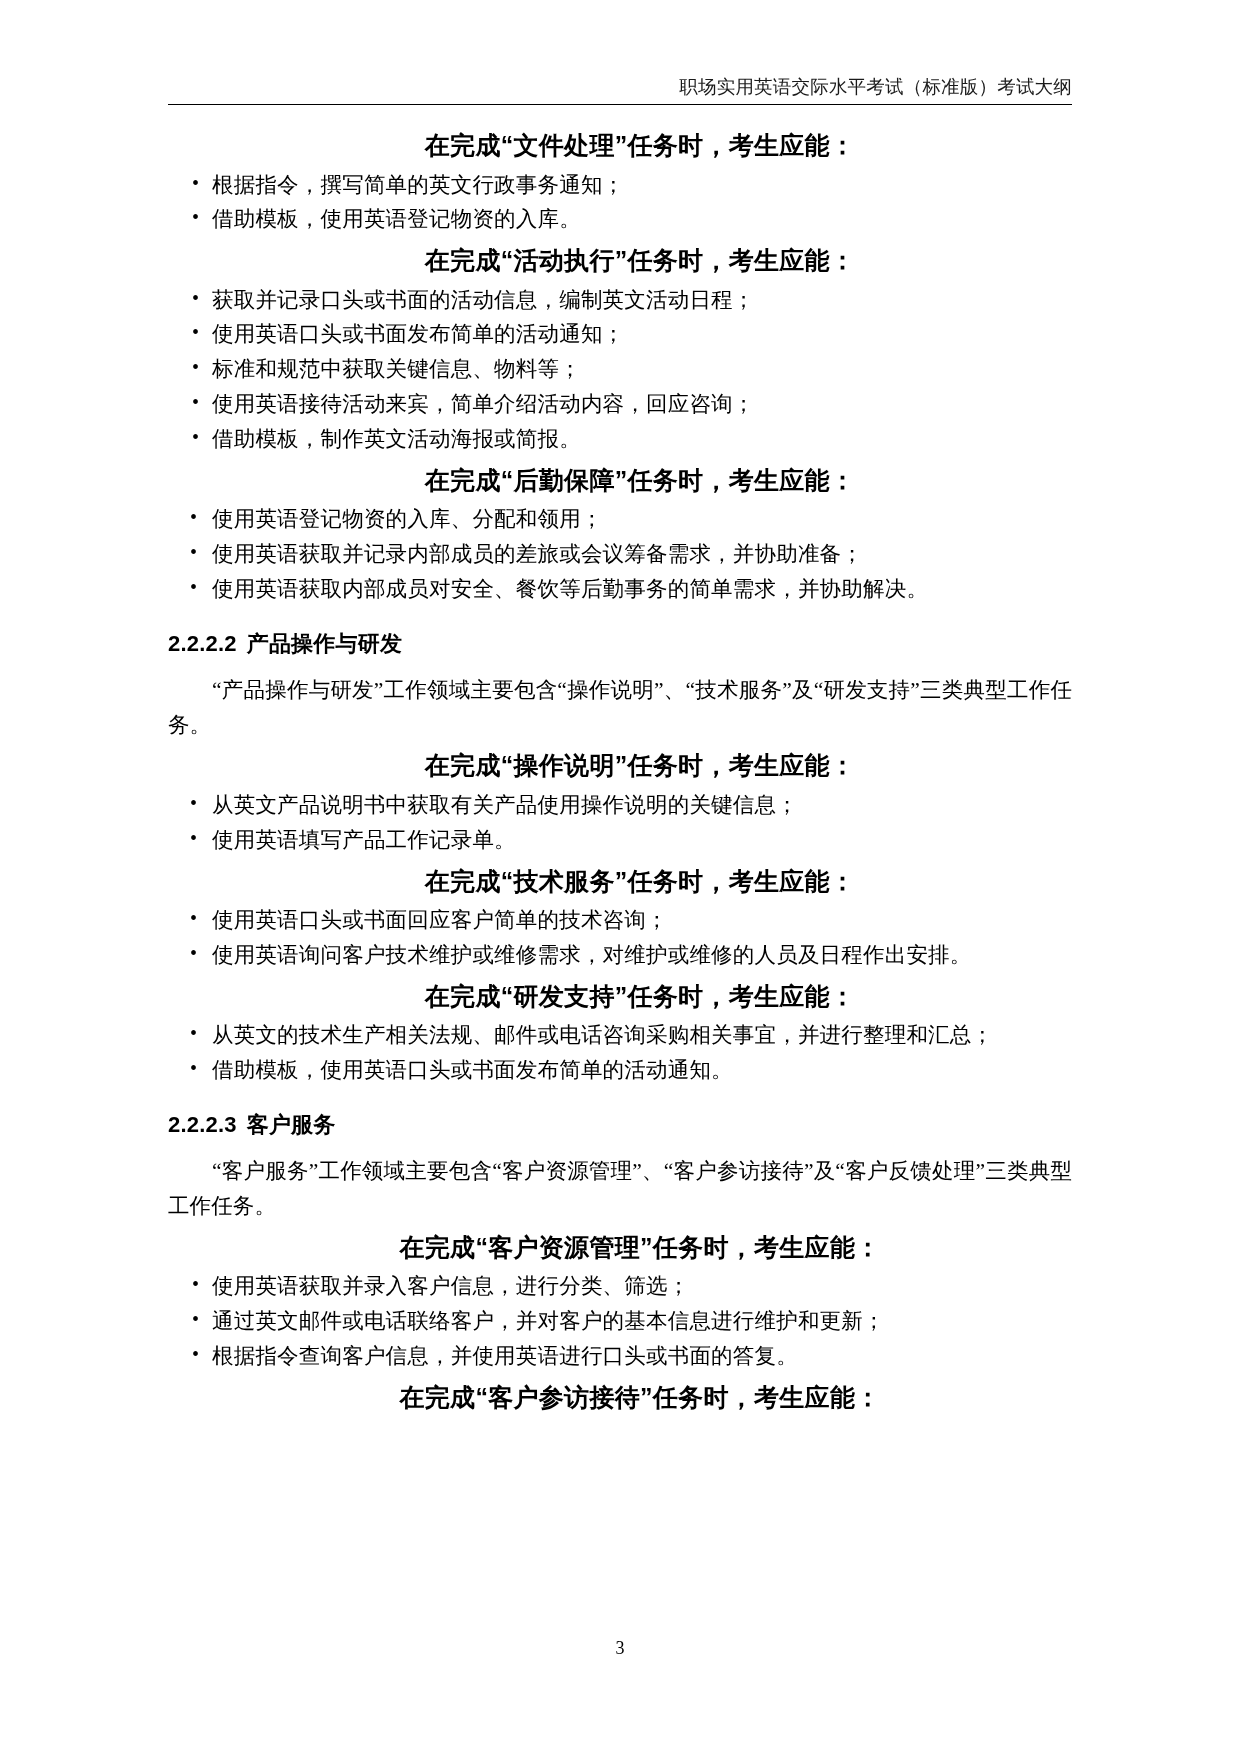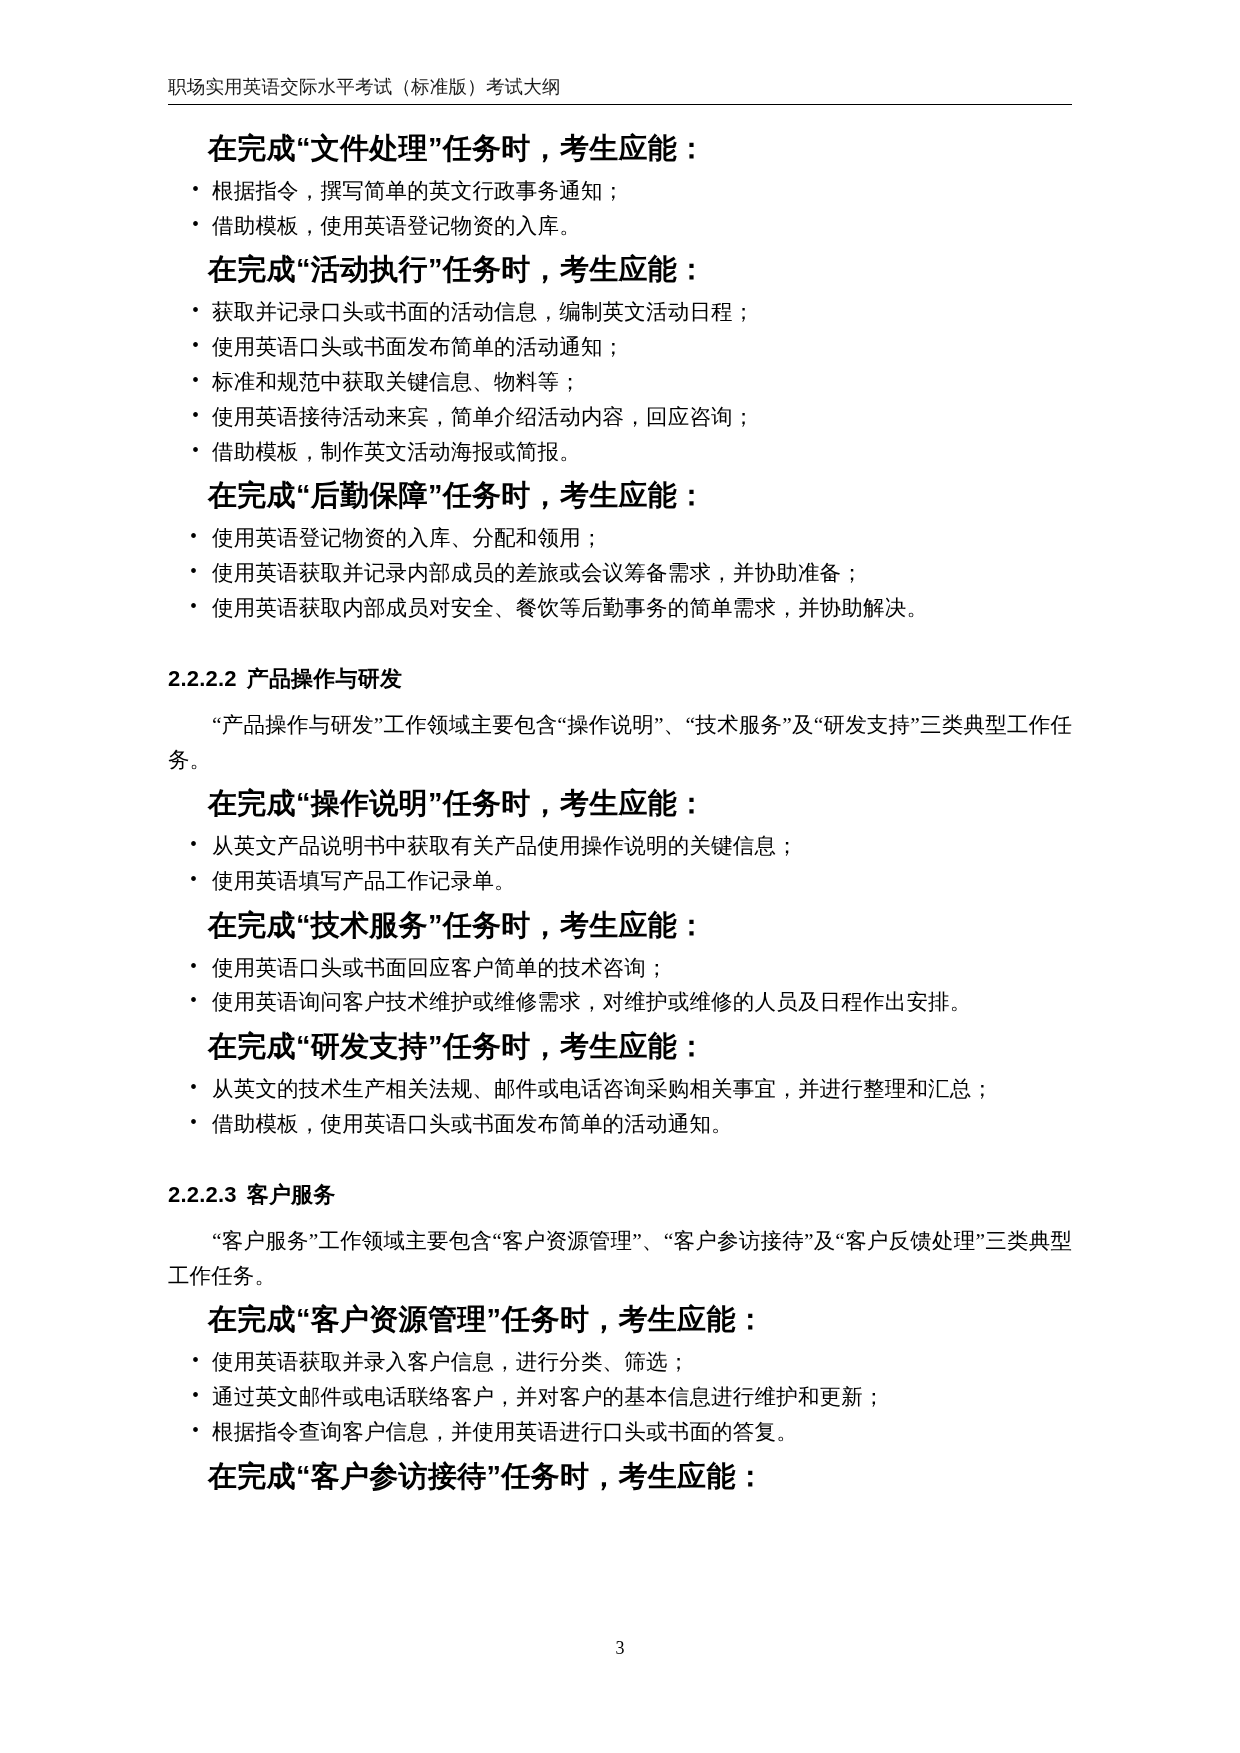--- a/index.html
+++ b/index.html
@@ -19,21 +19,21 @@
     width: 1240px;
     height: 1753px;
     box-sizing: border-box;
     padding: 0;
   }
   .header {
     position: absolute;
     top: 74px;
     left: 168px;
     width: 904px;
-    text-align: left;
+    text-align: right;
     font-family: "Liberation Serif", serif;
     font-size: 18.5px;
     color: #1a1a1a;
     letter-spacing: 0.2px;
   }
   .header-rule {
     position: absolute;
     top: 104px;
     left: 168px;
     width: 904px;
@@ -41,24 +41,25 @@
   }
   .content {
     position: absolute;
     top: 126px;
     left: 168px;
     width: 904px;
   }
   .lead-head {
     font-family: "Liberation Sans", sans-serif;
     font-weight: bold;
-    font-size: 29px;
+    font-size: 25px;
     line-height: 1.58;
     margin: 0 0 2px 40px;
     letter-spacing: 0.3px;
+    text-align: center;
   }
   .bullets {
     list-style: none;
     margin: 0 0 4px 0;
     padding: 0;
   }
   .bullets li {
     position: relative;
     font-size: 21.5px;
     line-height: 1.62;
@@ -74,21 +75,21 @@
     top: -1px;
     font-size: 20px;
   }
   .bullets li.wide::before {
     left: 22px;
   }
   h3.section {
     font-family: "Liberation Sans", sans-serif;
     font-weight: bold;
     font-size: 22px;
-    margin: 38px 0 8px 0;
+    margin: 22px 0 8px 0;
     letter-spacing: 0.2px;
   }
   h3.section .num {
     margin-right: 10px;
   }
   p.para {
     font-size: 21.5px;
     line-height: 1.62;
     margin: 14px 0 4px 0;
     text-indent: 44px;

